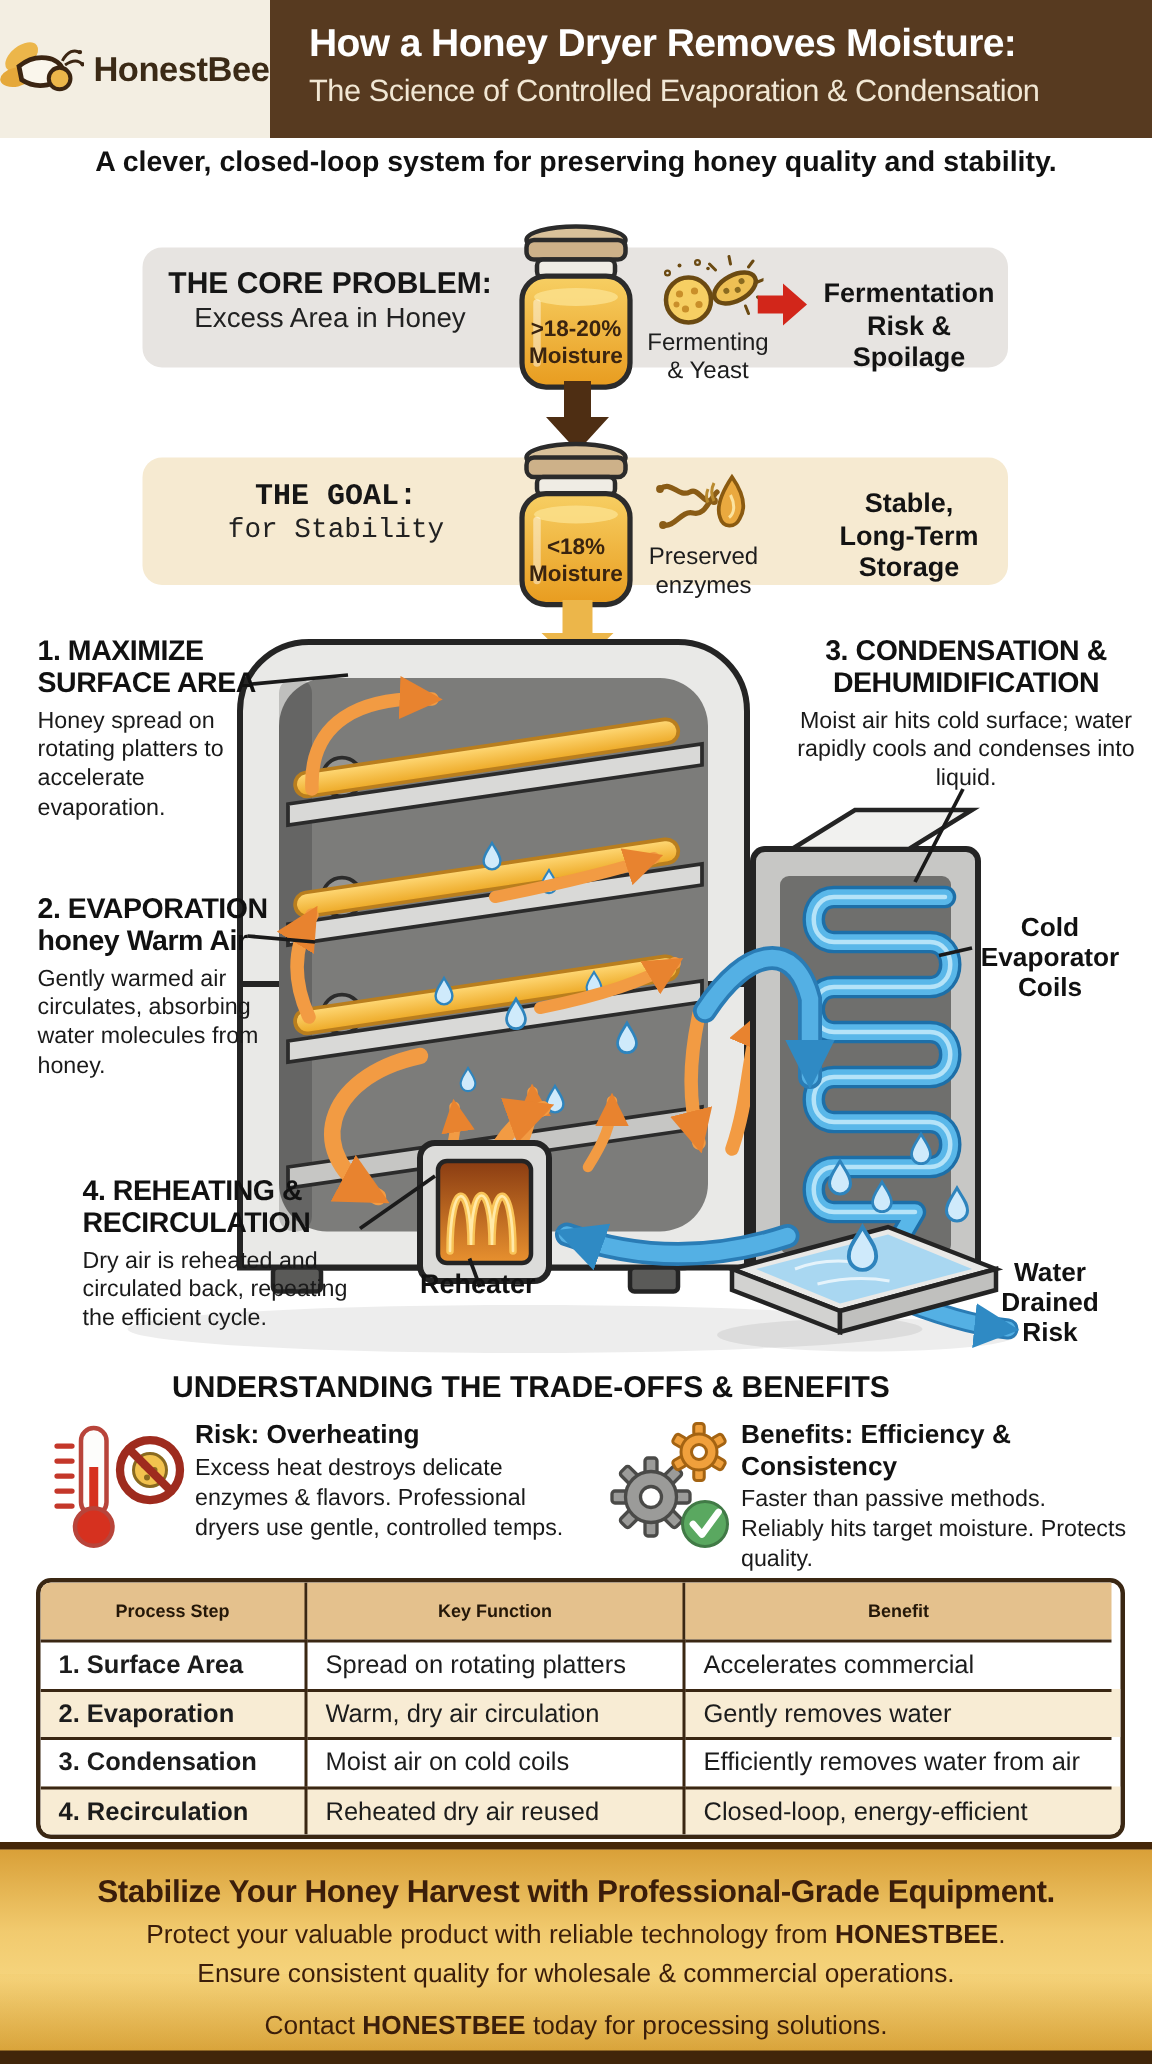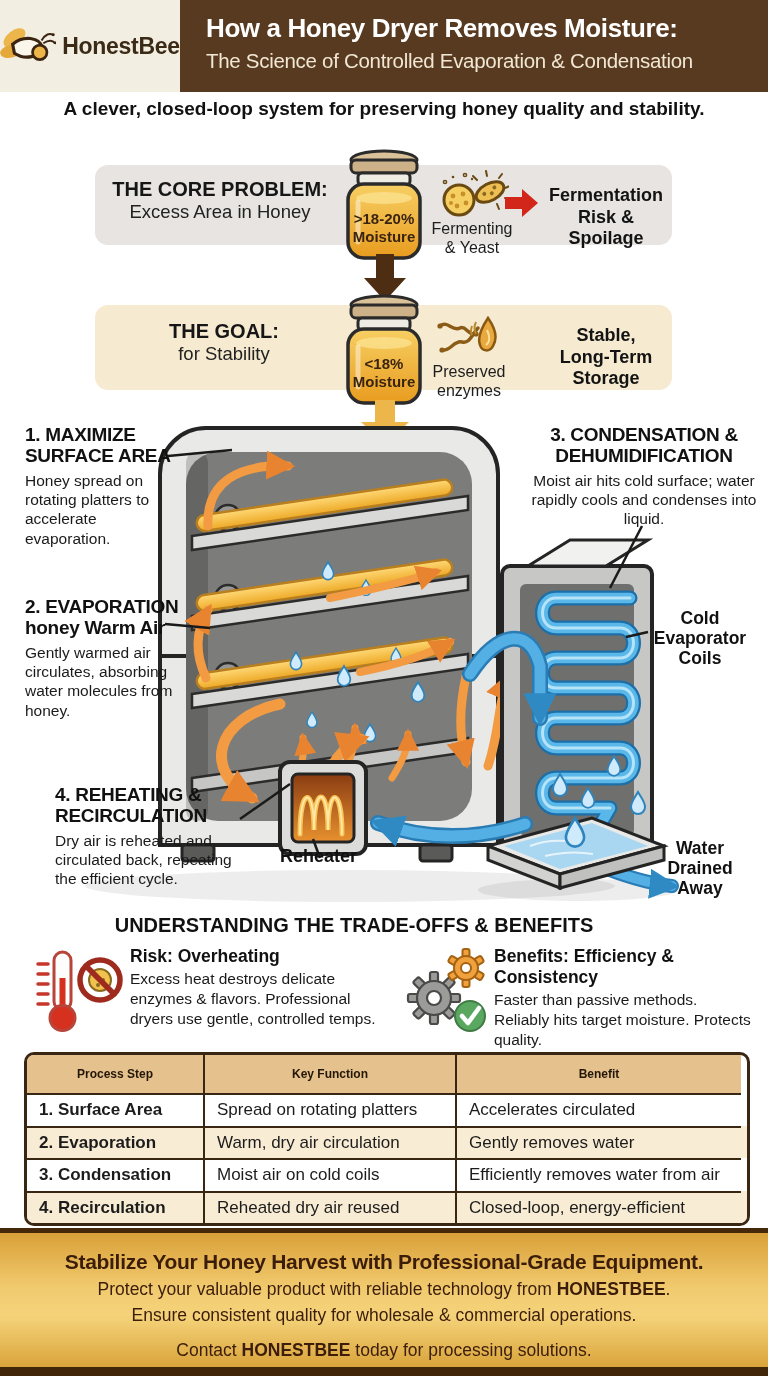--- a/index.html
+++ b/index.html
@@ -127,21 +127,21 @@
   <div class="abs result-text" style="left:540px;top:185px;width:132px;">
     <div>Fermentation</div>
     <div>Risk &amp; Spoilage</div>
   </div>
 
   <svg class="abs" style="left:363px;top:254px;" width="44" height="48" viewBox="0 0 44 48">
     <polygon points="13,0 31,0 31,24 43,24 22,47 1,24 13,24" fill="#4e2e13"></polygon>
   </svg>
 
   <div id="goal-box" class="abs band-box"></div>
-  <div class="abs" style="left:108px;top:320px;width:232px;text-align:center;">
+  <div class="abs" style="left:108px;top:320px;width:232px;text-align:center;font-family:Liberation Mono, monospace;">
     <div class="band-head">THE GOAL:</div>
     <div class="band-sub">for Stability</div>
   </div>
   <svg class="abs" style="left:338px;top:293px;" width="92" height="113" viewBox="0 0 92 113">
     <ellipse cx="46" cy="12" rx="33" ry="9" fill="#d9c19a" stroke="#2b2b2b" stroke-width="3"></ellipse>
     <rect x="13" y="12" width="66" height="13" rx="5" fill="#cdb189" stroke="#2b2b2b" stroke-width="3"></rect>
     <rect x="20" y="25" width="52" height="12" rx="4" fill="#efece4" stroke="#2b2b2b" stroke-width="3"></rect>
     <rect x="10" y="36" width="72" height="74" rx="16" fill="url(#jarG)" stroke="#2b2b2b" stroke-width="3.5"></rect>
     <ellipse cx="46" cy="50" rx="28" ry="6" fill="#fadf8b" opacity="0.85"></ellipse>
     <path d="M20,54 v40" stroke="rgba(255,255,255,0.45)" stroke-width="5" stroke-linecap="round"></path>
@@ -313,21 +313,21 @@
     <div class="step-title">honey Warm Air</div>
     <div class="step-desc" style="width:162px;">Gently warmed air circulates, absorbing water molecules from honey.</div>
   </div>
   <div class="abs diagram-tag" style="left:650px;top:608px;width:100px;text-align:center;">Cold Evaporator Coils</div>
   <div class="abs" style="left:55px;top:784px;width:195px;">
     <div class="step-title">4. REHEATING &amp;</div>
     <div class="step-title">RECIRCULATION</div>
     <div class="step-desc" style="width:192px;">Dry air is reheated and circulated back, repeating the efficient cycle.</div>
   </div>
   <div class="abs diagram-tag" style="left:280px;top:846px;width:95px;font-size:18px;">Reheater</div>
-  <div class="abs diagram-tag" style="left:650px;top:838px;width:100px;text-align:center;">Water Drained Away</div>
+  <div class="abs diagram-tag" style="left:650px;top:838px;width:100px;text-align:center;">Water Drained Risk</div>
 
   <div id="tradeoffs-heading" class="abs">UNDERSTANDING THE TRADE-OFFS &amp; BENEFITS</div>
   <svg class="abs" style="left:30px;top:946px;" width="96" height="94" viewBox="0 0 96 94">
     <path d="M8,18 h10 M8,28 h10 M8,38 h10 M8,48 h10 M8,58 h10" stroke="#c4372a" stroke-width="3.5" stroke-linecap="round"></path>
     <rect x="24" y="6" width="17" height="58" rx="8.5" fill="#fdfdfb" stroke="#b8443a" stroke-width="3"></rect>
     <rect x="29.5" y="32" width="6" height="30" fill="#d6311f"></rect>
     <circle cx="32.5" cy="72" r="12.5" fill="#d6311f" stroke="#b8443a" stroke-width="3"></circle>
     <circle cx="70" cy="34" r="11" fill="#f2c24e" stroke="#8a6a1f" stroke-width="2"></circle>
     <circle cx="66" cy="31" r="2" fill="#8a6a1f"></circle>
       <circle cx="73" cy="34" r="2" fill="#8a6a1f"></circle>
@@ -376,21 +376,21 @@
 
   <div id="process-table" class="abs">
     <div class="t-row" id="t-head">
       <div class="t-cell">Process Step</div>
       <div class="t-cell">Key Function</div>
       <div class="t-cell">Benefit</div>
     </div>
     <div class="t-row t-body-row">
       <div class="t-cell">1. Surface Area</div>
       <div class="t-cell">Spread on rotating platters</div>
-      <div class="t-cell">Accelerates circulated</div>
+      <div class="t-cell">Accelerates commercial</div>
     </div>
     <div class="t-row t-body-row row-tan">
       <div class="t-cell">2. Evaporation</div>
       <div class="t-cell">Warm, dry air circulation</div>
       <div class="t-cell">Gently removes water</div>
     </div>
     <div class="t-row t-body-row">
       <div class="t-cell">3. Condensation</div>
       <div class="t-cell">Moist air on cold coils</div>
       <div class="t-cell">Efficiently removes water from air</div>

